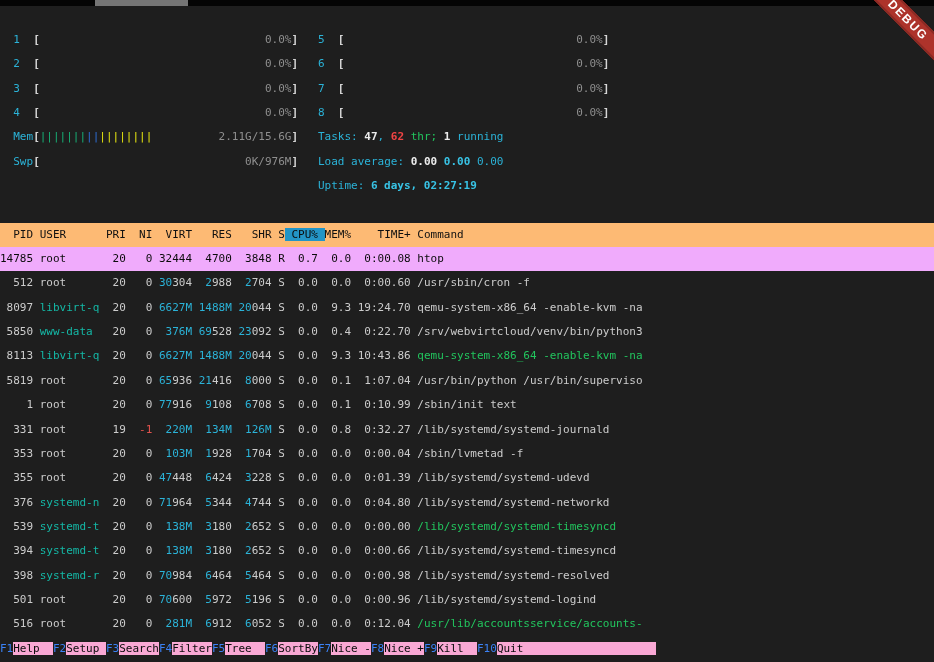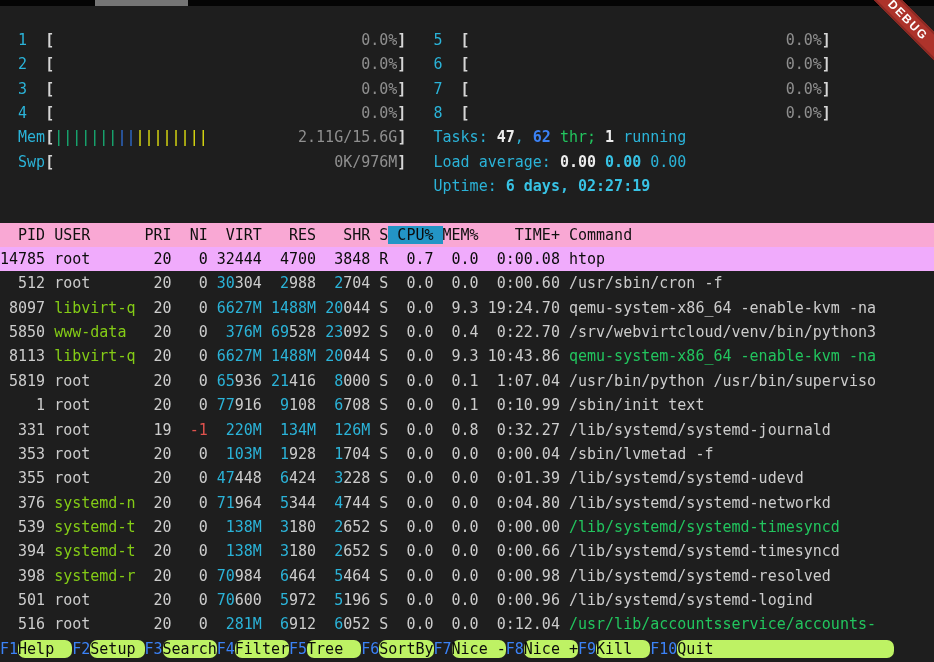--- a/index.html
+++ b/index.html
@@ -5,47 +5,47 @@
   html,body{margin:0;padding:0;}
   body{
     width:934px;height:662px;overflow:hidden;position:relative;
     background:#1e1e1e;font-family:"DejaVu Sans Mono","Liberation Mono",monospace;
   }
   #strip{position:absolute;top:0;left:0;width:934px;height:6px;background:#040404;z-index:3;}
   #strip .seg{position:absolute;top:0;left:95px;width:93px;height:6px;background:#757575;}
   #screen{
     position:absolute;top:6px;left:0;width:934px;height:656px;box-sizing:border-box;
     background:#1e1e1e;padding-top:22px;
-    font-size:15px;line-height:24.35px;white-space:pre;color:#cccccc;z-index:1;
+    font-size:11px;line-height:24.35px;white-space:pre;color:#cccccc;z-index:1;
   }
   .ln{height:24.35px;overflow:hidden;}
   
   .c  {color:#2bb3d8;}                    
   .cb {color:#38c3e5;font-weight:bold;}   
   .g  {color:#22c55e;}                    
-  .gb {color:#3b82f6;font-weight:bold;}   
+  .gb {color:#ef4444;font-weight:bold;}   
   .w  {color:#cccccc;}
   .wb {color:#ececec;font-weight:bold;}
   .br {color:#d6d6d6;font-weight:bold;}   
   .dim{color:#8f8f8f;}                    
-  .sh {color:#84cc16;}                    
+  .sh {color:#14b8a6;}                    
   .r  {color:#e0524d;}                    
   .pg {color:#17b377;}                    
   .pb {color:#2e6fd8;}                    
   .py {color:#e5e510;}                    
   
-  .hl{background:#f9a8d4;color:#101010;}
+  .hl{background:#fdba74;color:#101010;}
   .hl span{color:#101010;}
   .hl .sortcol{background:#2395c6;color:#0c0c0c;}
   
   .sel{background:#f0abfc;}
   .sel span{color:#0b0b0b !important;font-weight:normal;}
   
   .fk-key{color:#3b82f6;}
-  .fk-label{background:#bef264;color:#0b0b0b;border-radius:7px;}
+  .fk-label{background:#f9a8d4;color:#0b0b0b;}
   
   #ribbon{
     position:absolute;top:10px;right:-34px;width:120px;height:16px;z-index:5;
     background:#ad332b;border-top:2px solid #8c2a24;border-bottom:2px solid #8c2a24;
     transform:rotate(45deg);
     text-align:center;line-height:16px;
     font-family:"Liberation Sans","DejaVu Sans",sans-serif;
     font-size:12px;font-weight:bold;color:#ffffff;letter-spacing:1.5px;
   }
 </style>

